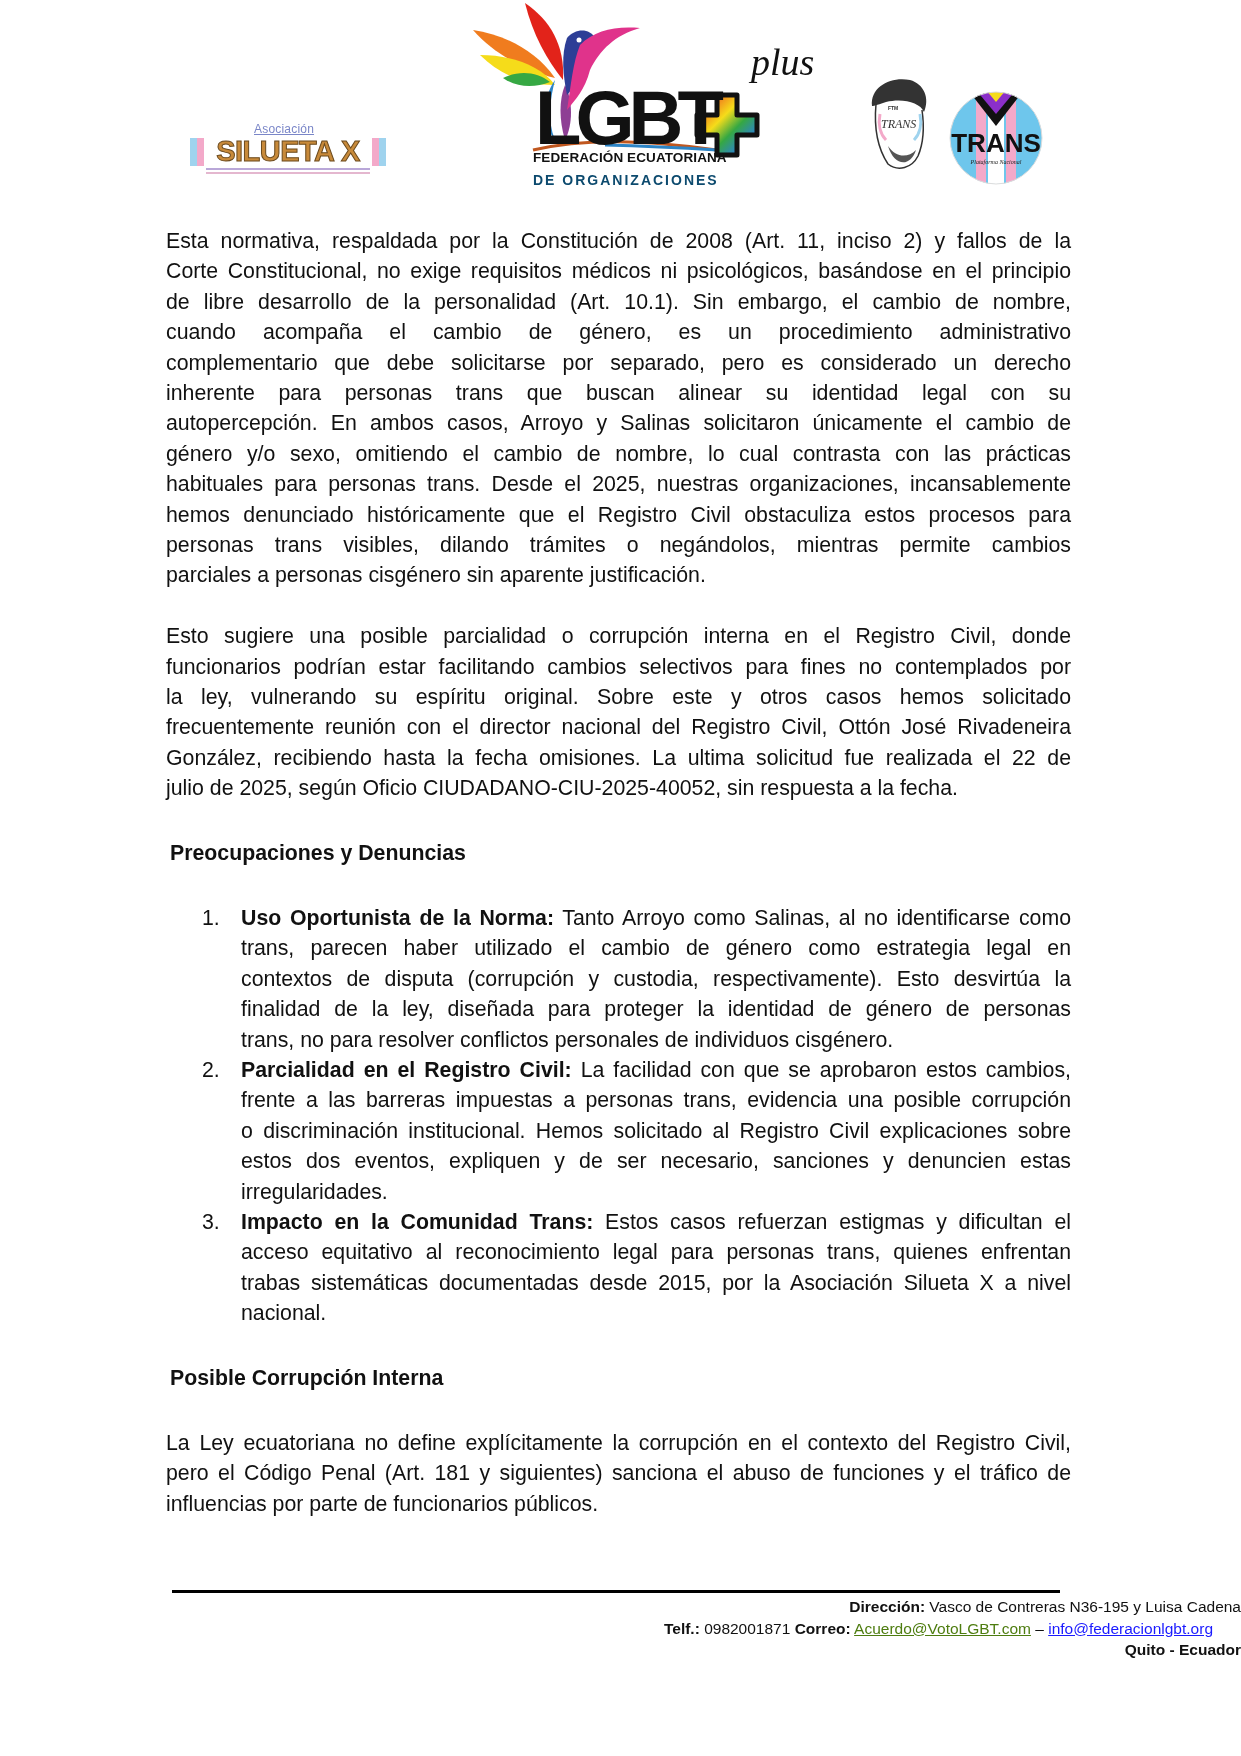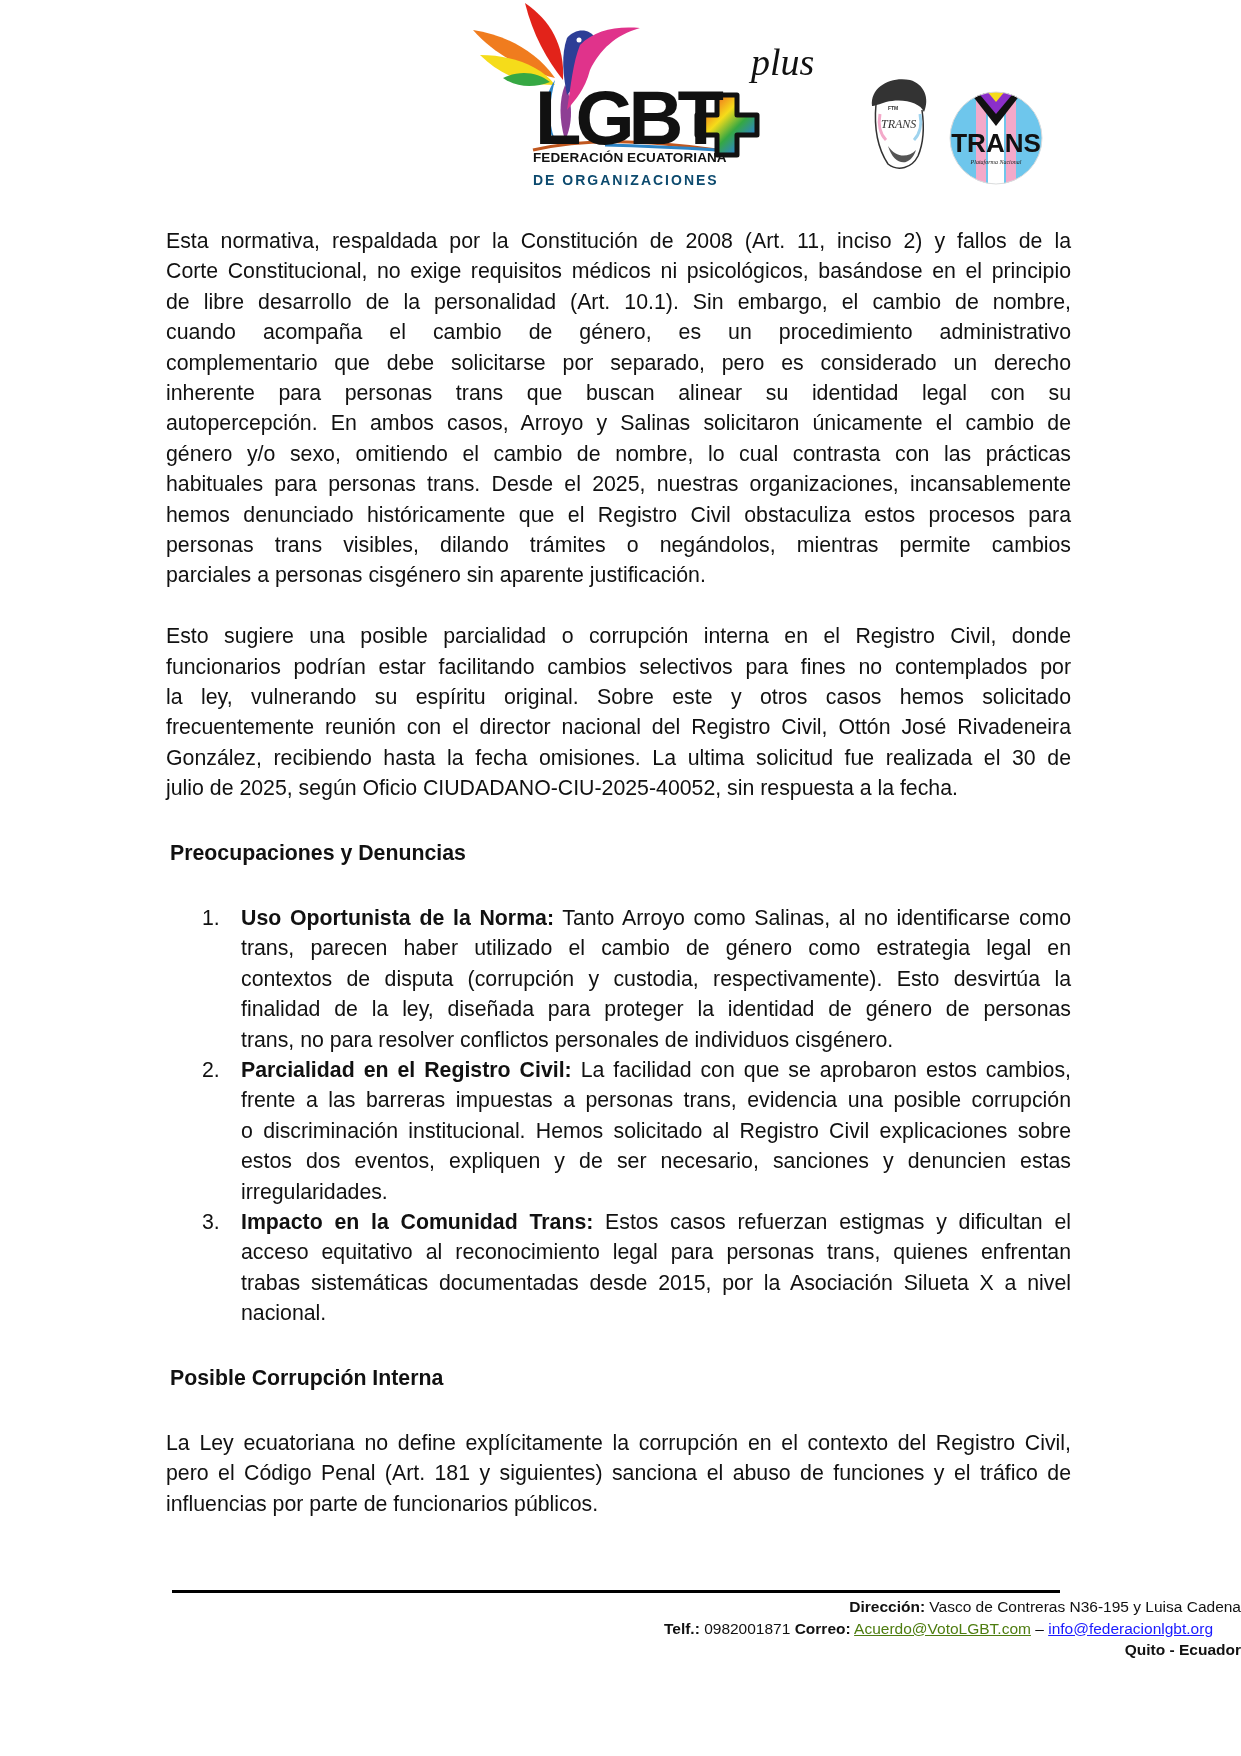--- a/index.html
+++ b/index.html
@@ -53,20 +53,30 @@
          line-height: 21.5px; color: #111; }
   .ftr b { font-weight: bold; }
   .ftr a { color: #4d7c0f; text-decoration: underline; }
   .ftr a.l2 { color: #1a1aff; padding-right: 28px; }
 </style>
 </head>
 <body>
 
 <div class="hdr">
 
+  <div class="logo-silueta">
+    <div class="sil-asoc">Asociación</div>
+    <div class="sil-bar">
+      <div class="sil-bk l"></div>
+      <div class="sil-txt">SILUETA X</div>
+      <div class="sil-line" style="top:30px"></div>
+      <div class="sil-line" style="top:34px;background:#e4b7cf"></div>
+      <div class="sil-bk r"></div>
+    </div>
+  </div>
 
   <div class="logo-lgbt">
     <svg width="330" height="195" style="position:absolute;left:0;top:0">
 
       <path d="M70 3 C95 20,110 45,108 80 C92 60,78 35,70 3Z" fill="#e2231a"></path>
       <path d="M18 30 C50 35,80 50,100 78 C70 70,40 55,18 30Z" fill="#f07c1e"></path>
       <path d="M25 55 C55 55,85 65,100 85 C70 85,45 75,25 55Z" fill="#f5dc1a"></path>
       <path d="M48 78 C65 70,82 72,95 82 C80 88,62 88,48 78Z" fill="#36a843"></path>
       <path d="M100 80 C95 100,92 120,100 140 C88 125,86 100,100 80Z" fill="#2c84c6"></path>
       <path d="M110 85 C118 100,118 125,110 140 C104 120,104 100,110 85Z" fill="#8e3f94"></path>
@@ -148,21 +158,21 @@
     <span class="line last">parciales a personas cisgénero sin aparente justificación.</span>
   </div>
 
   <div class="gap"></div>
 
   <div class="para">
     <span class="line">Esto sugiere una posible parcialidad o corrupción interna en el Registro Civil, donde</span>
     <span class="line">funcionarios podrían estar facilitando cambios selectivos para fines no contemplados por</span>
     <span class="line">la ley, vulnerando su espíritu original. Sobre este y otros casos hemos solicitado</span>
     <span class="line">frecuentemente reunión con el director nacional del Registro Civil, Ottón José Rivadeneira</span>
-    <span class="line">González, recibiendo hasta la fecha omisiones. La ultima solicitud fue realizada el 30 de</span>
+    <span class="line">González, recibiendo hasta la fecha omisiones. La ultima solicitud fue realizada el 22 de</span>
     <span class="line last">julio de 2025, según Oficio CIUDADANO-CIU-2025-40052, sin respuesta a la fecha.</span>
   </div>
 
   <div class="gap"></div>
 
   <h2 class="sec-title">Preocupaciones y Denuncias</h2>
 
   <div class="gap"></div>
 
   <ol class="olist para">

